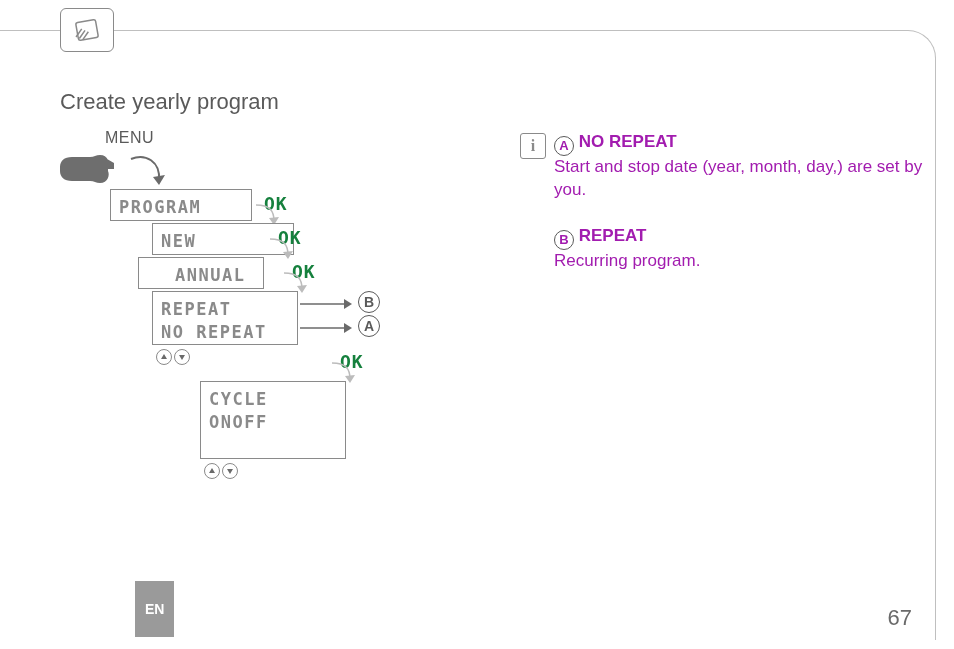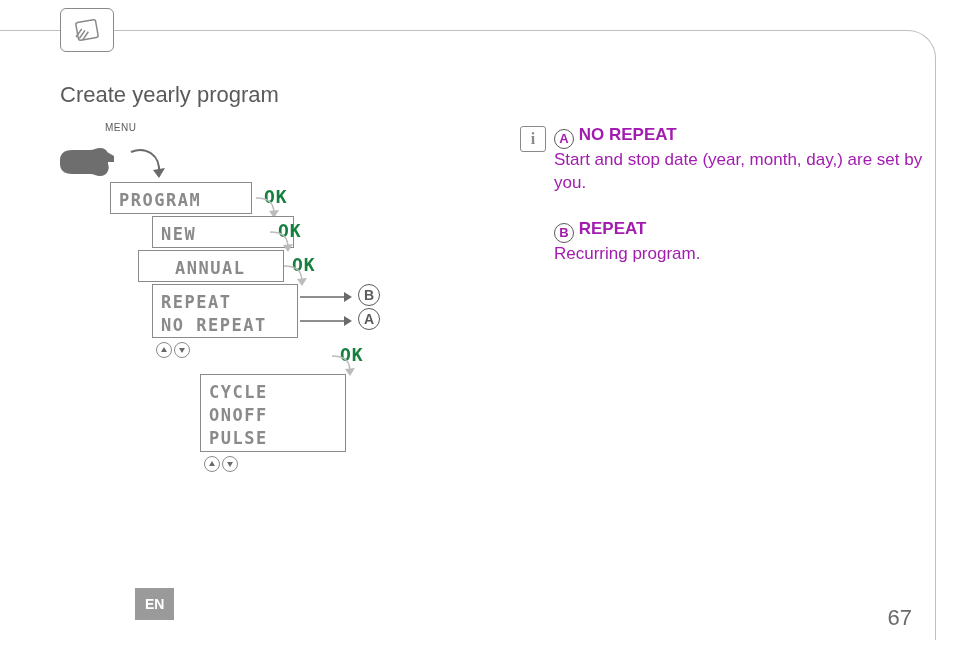--- a/index.html
+++ b/index.html
@@ -31,21 +31,21 @@
     border: 1.5px solid #8a8a8a;
     border-radius: 6px;
     display: flex;
     align-items: center;
     justify-content: center;
     background: #fff;
   }
   .content {
     position: absolute;
     left: 60px;
-    top: 82px;
+    top: 89px;
     width: 870px;
   }
   .title {
     font-size: 22px;
     color: #5a5a5a;
     font-weight: 400;
     margin-bottom: 14px;
   }
   .cols {
     display: flex;
@@ -91,21 +91,21 @@
     text-align: center;
     font-size: 13px;
     line-height: 18px;
     font-weight: 700;
     vertical-align: -3px;
   }
   .info-text b { font-weight: 700; }
   .menu-label {
     position: absolute;
     left: 45px; top: 0px;
-    font-size: 10px;
+    font-size: 16px;
     letter-spacing: 0.5px;
   }
   .hand {
     position: absolute;
     left: -2px; top: 20px;
   }
   .arrow-curve {
     position: absolute;
     left: 65px; top: 22px;
   }
@@ -163,26 +163,26 @@
     justify-content: center;
   }
   .pagefoot {
     position: absolute;
     left: 0; bottom: 12px;
     width: 934px;
     height: 32px;
   }
   .lang-badge {
     position: absolute;
-    left: 135px; bottom: 17px;
+    left: 135px; bottom: 0;
     background: #9a9a9a;
     color: #fff;
     font-size: 14px;
     font-weight: 700;
-    padding: 8px 10px;
+    padding: 20px 10px;
   }
   .page-num {
     position: absolute;
     right: 22px; bottom: 6px;
     font-size: 22px;
     color: #6a6a6a;
   }
 </style>
 </head>
 <body>
@@ -229,21 +229,21 @@
 
       <div class="screen" style="left:64px; top:94px; width:142px; height:32px;margin-left:28px;">
         <div class="lcd">NEW</div>
       </div>
       <div class="ok" style="left:218px; top:98px;">OK</div>
       <svg class="ok-arrow" style="left:206px; top:108px;" width="40" height="28">
         <path d="M4 2 C18 2 22 8 22 18" fill="none" stroke="#bcbcbc" stroke-width="1.5"></path>
         <path d="M17 15 L22 22 L27 14 Z" fill="#bcbcbc"></path>
       </svg>
 
-      <div class="screen" style="left:78px; top:128px; width:146px; height:32px;padding-left:36px;">
+      <div class="screen" style="left:78px; top:128px; width:126px; height:32px;padding-left:36px;">
         <div class="lcd">ANNUAL</div>
       </div>
       <div class="ok" style="left:232px; top:132px;">OK</div>
       <svg class="ok-arrow" style="left:220px; top:142px;" width="40" height="28">
         <path d="M4 2 C18 2 22 8 22 18" fill="none" stroke="#bcbcbc" stroke-width="1.5"></path>
         <path d="M17 15 L22 22 L27 14 Z" fill="#bcbcbc"></path>
       </svg>
 
       <div class="screen" style="left:92px; top:162px; width:146px; height:54px;">
         <div class="lcd">REPEAT</div>
@@ -276,21 +276,20 @@
 
       <div class="ok" style="left:280px; top:222px;">OK</div>
       <svg class="ok-arrow" style="left:268px; top:232px;" width="40" height="28">
         <path d="M4 2 C18 2 22 8 22 18" fill="none" stroke="#bcbcbc" stroke-width="1.5"></path>
         <path d="M17 15 L22 22 L27 14 Z" fill="#bcbcbc"></path>
       </svg>
 
       <div class="screen" style="left:140px; top:252px; width:146px; height:78px;">
         <div class="lcd">CYCLE</div>
         <div class="lcd">ONOFF</div>
-        <div class="lcd">PULSE</div>
       </div>
       <div class="nav-arrows" style="left:144px; top:334px;">
         <div class="tri-btn">
             <svg width="8" height="8">
               <path d="M4 1 L7 6 L1 6 Z" fill="#6a6a6a"></path>
             </svg>
           </div>
         <div class="tri-btn">
             <svg width="8" height="8">
               <path d="M4 7 L1 2 L7 2 Z" fill="#6a6a6a"></path>

